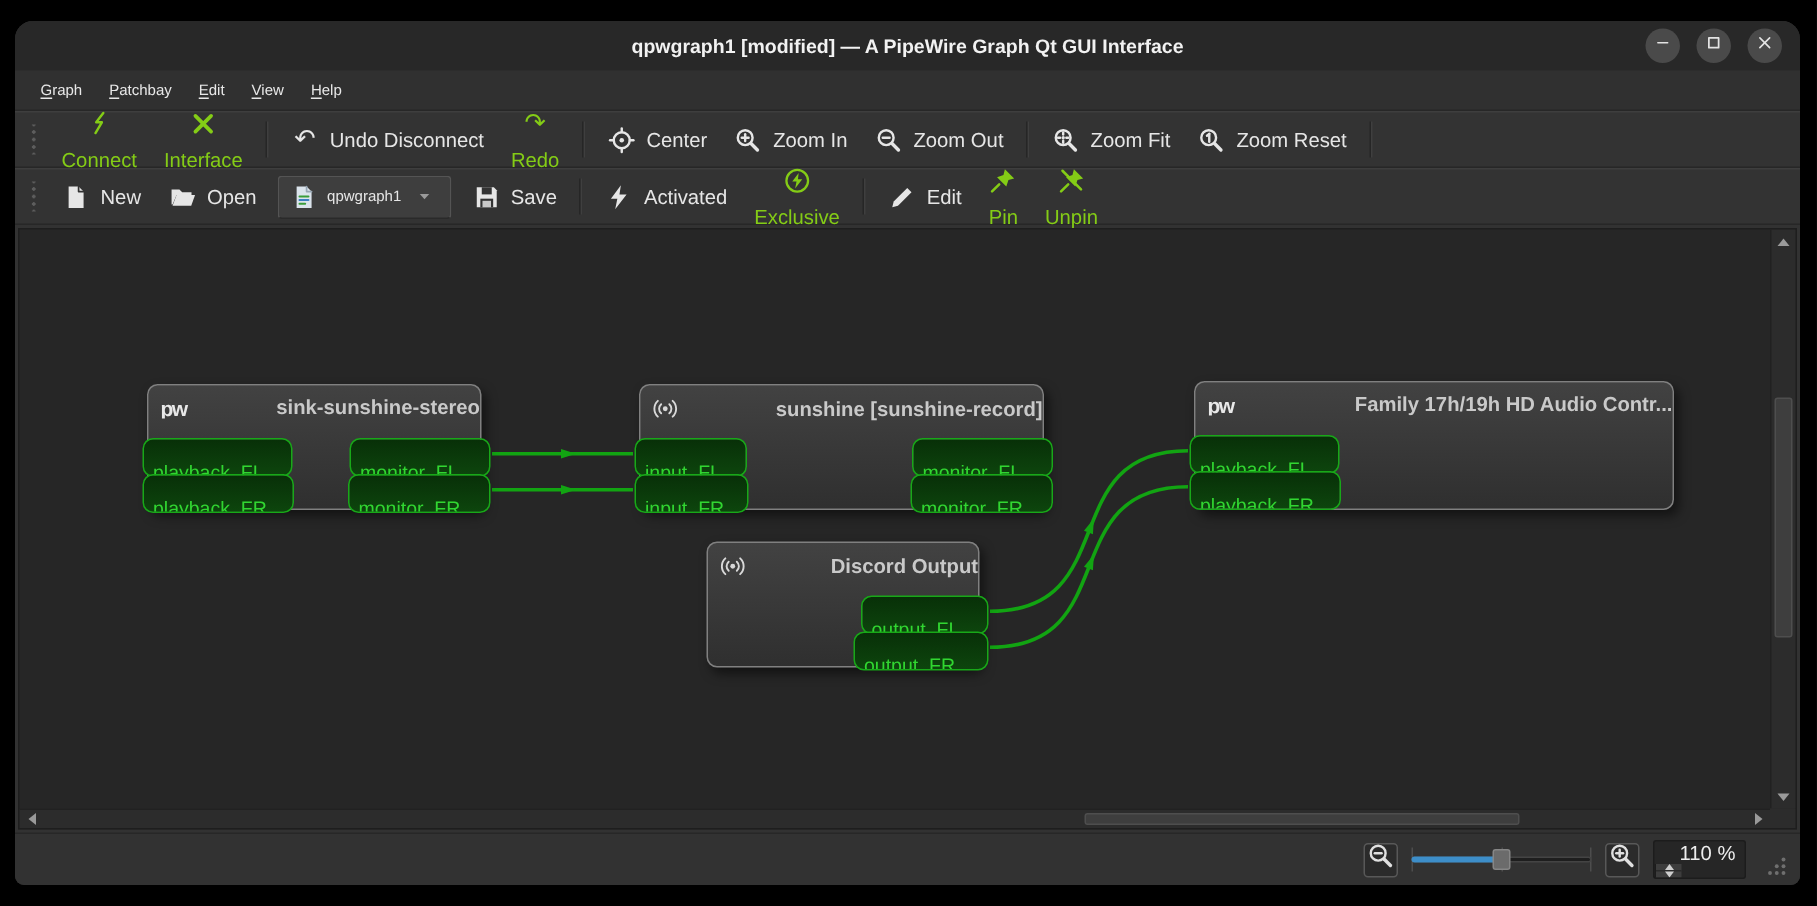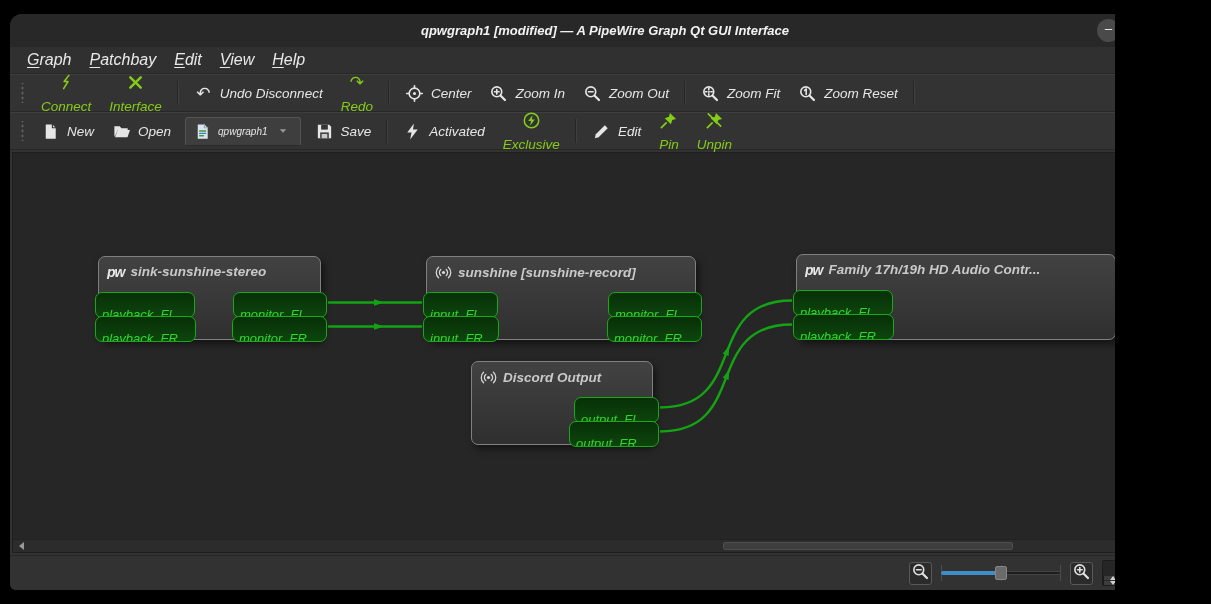--- a/index.html
+++ b/index.html
@@ -1,31 +1,31 @@
 <!DOCTYPE html>
 <html><head>
 <meta charset="utf-8">
 <style>
   html,body{margin:0;padding:0;background:#000;}
-  .screen{position:relative;width:1115px;height:604px;background:#000;overflow:hidden;
-          font-family:"Liberation Sans","DejaVu Sans",sans-serif;font-style:italic;-webkit-font-smoothing:antialiased;}
+  .screen{position:relative;width:1211px;height:604px;background:#000;overflow:hidden;
+          font-family:"Liberation Sans","DejaVu Sans",sans-serif;-webkit-font-smoothing:antialiased;}
   .window{position:absolute;left:10px;top:14px;width:1190px;height:576px;background:#323232;
           border-radius:12px 12px 6px 6px;overflow:hidden;display:flex;flex-direction:column;}
 
   
   .titlebar{height:33px;background:#282828;position:relative;display:flex;align-items:center;flex:none;}
   .title{position:absolute;left:0;right:0;text-align:center;color:#f2f2f2;font-size:13px;font-weight:bold;}
   .winbtns{position:absolute;right:12px;top:5px;display:flex;gap:11px;}
   .winbtn{width:23px;height:23px;border-radius:50%;background:#4a4a4a;color:#e3e3e3;
           display:flex;align-items:center;justify-content:center;}
 
   
   .menubar{height:26px;background:#303030;display:flex;align-items:center;padding-left:8px;flex:none;
            border-bottom:1px solid #272727;}
-  .menu-item{color:#e8e8e8;font-size:16px;padding:3px 9px;border-radius:3px;}
+  .menu-item{color:#e8e8e8;font-size:10px;padding:3px 9px;border-radius:3px;}
   .menu-item u{text-decoration:underline;text-underline-offset:2px;}
 
   
   .toolbar{height:36px;background:#333333;border-top:1px solid #3e3e3e;border-bottom:1px solid #272727;
            display:flex;align-items:center;padding:0 6px;flex:none;}
   .tb-handle{width:5px;height:20px;margin:0 7px 0 4px;
              background-image:radial-gradient(#5d5d5d 1px,transparent 1.2px);background-size:5px 5px;background-position:center;}
   .tb-btn{display:flex;align-items:center;gap:7px;padding:5px 9px;border-radius:3px;font-size:13.5px;color:#e6e6e6;white-space:nowrap;}
   .tb-btn.disabled{color:#84cc16;flex-direction:column;}
   .tb-sep{width:0;height:24px;border-left:1px solid #262626;border-right:1px solid #3f3f3f;margin:0 6px;}
@@ -33,22 +33,22 @@
   .tb-icon svg{display:block;}
   .combobox{display:flex;align-items:center;gap:6px;background:#3e3e3e;border:1px solid #545454;
             border-bottom-color:#2a2a2a;border-radius:3px;padding:4px 7px;margin:0 5px;color:#e6e6e6;font-size:10px;}
 
   
   .canvas-wrap{flex:1;margin:2px;border:1px solid #1e1e1e;background:#262626;position:relative;overflow:hidden;}
   .canvas{position:absolute;left:0;top:0;right:17px;bottom:13px;overflow:hidden;}
   #wires{position:absolute;left:0;top:0;pointer-events:none;z-index:1;}
   .node{position:absolute;z-index:2;background:linear-gradient(180deg,#424242,#2f2f2f);
         border:1px solid #808080;border-radius:7px;box-shadow:3px 4px 7px rgba(0,0,0,.5);box-sizing:border-box;}
-  .node-title{display:flex;align-items:center;gap:6px;padding:7px 19px 0 8px;color:#c9c9c9;
-              font-weight:bold;font-size:13.5px;white-space:nowrap;overflow:hidden;}
+  .node-title{display:flex;align-items:center;gap:22px;padding:7px 0 0 8px;color:#c9c9c9;
+              font-weight:bold;font-size:13.5px;white-space:nowrap;overflow:hidden;justify-content:space-between;}
   .pw-glyph{color:#e8e8e8;font-weight:bold;font-size:14px;letter-spacing:-1px;line-height:1;flex:none;}
   .media-glyph{flex:none;display:flex;}
   .port{position:absolute;height:23px;box-sizing:border-box;border:1.5px solid #18a818;border-radius:7px;
         background:linear-gradient(180deg,#083008,#0d450d);color:#31d631;font-size:13px;line-height:20px;
         padding:12px 6px;white-space:nowrap;overflow:hidden;z-index:3;}
   .port.in{left:-4px;}
   .port.out{right:-7px;}
 
   
   .vscroll{position:absolute;top:0;right:0;bottom:13px;width:17px;background:#2c2c2c;border-left:1px solid #212121;box-sizing:border-box;}

